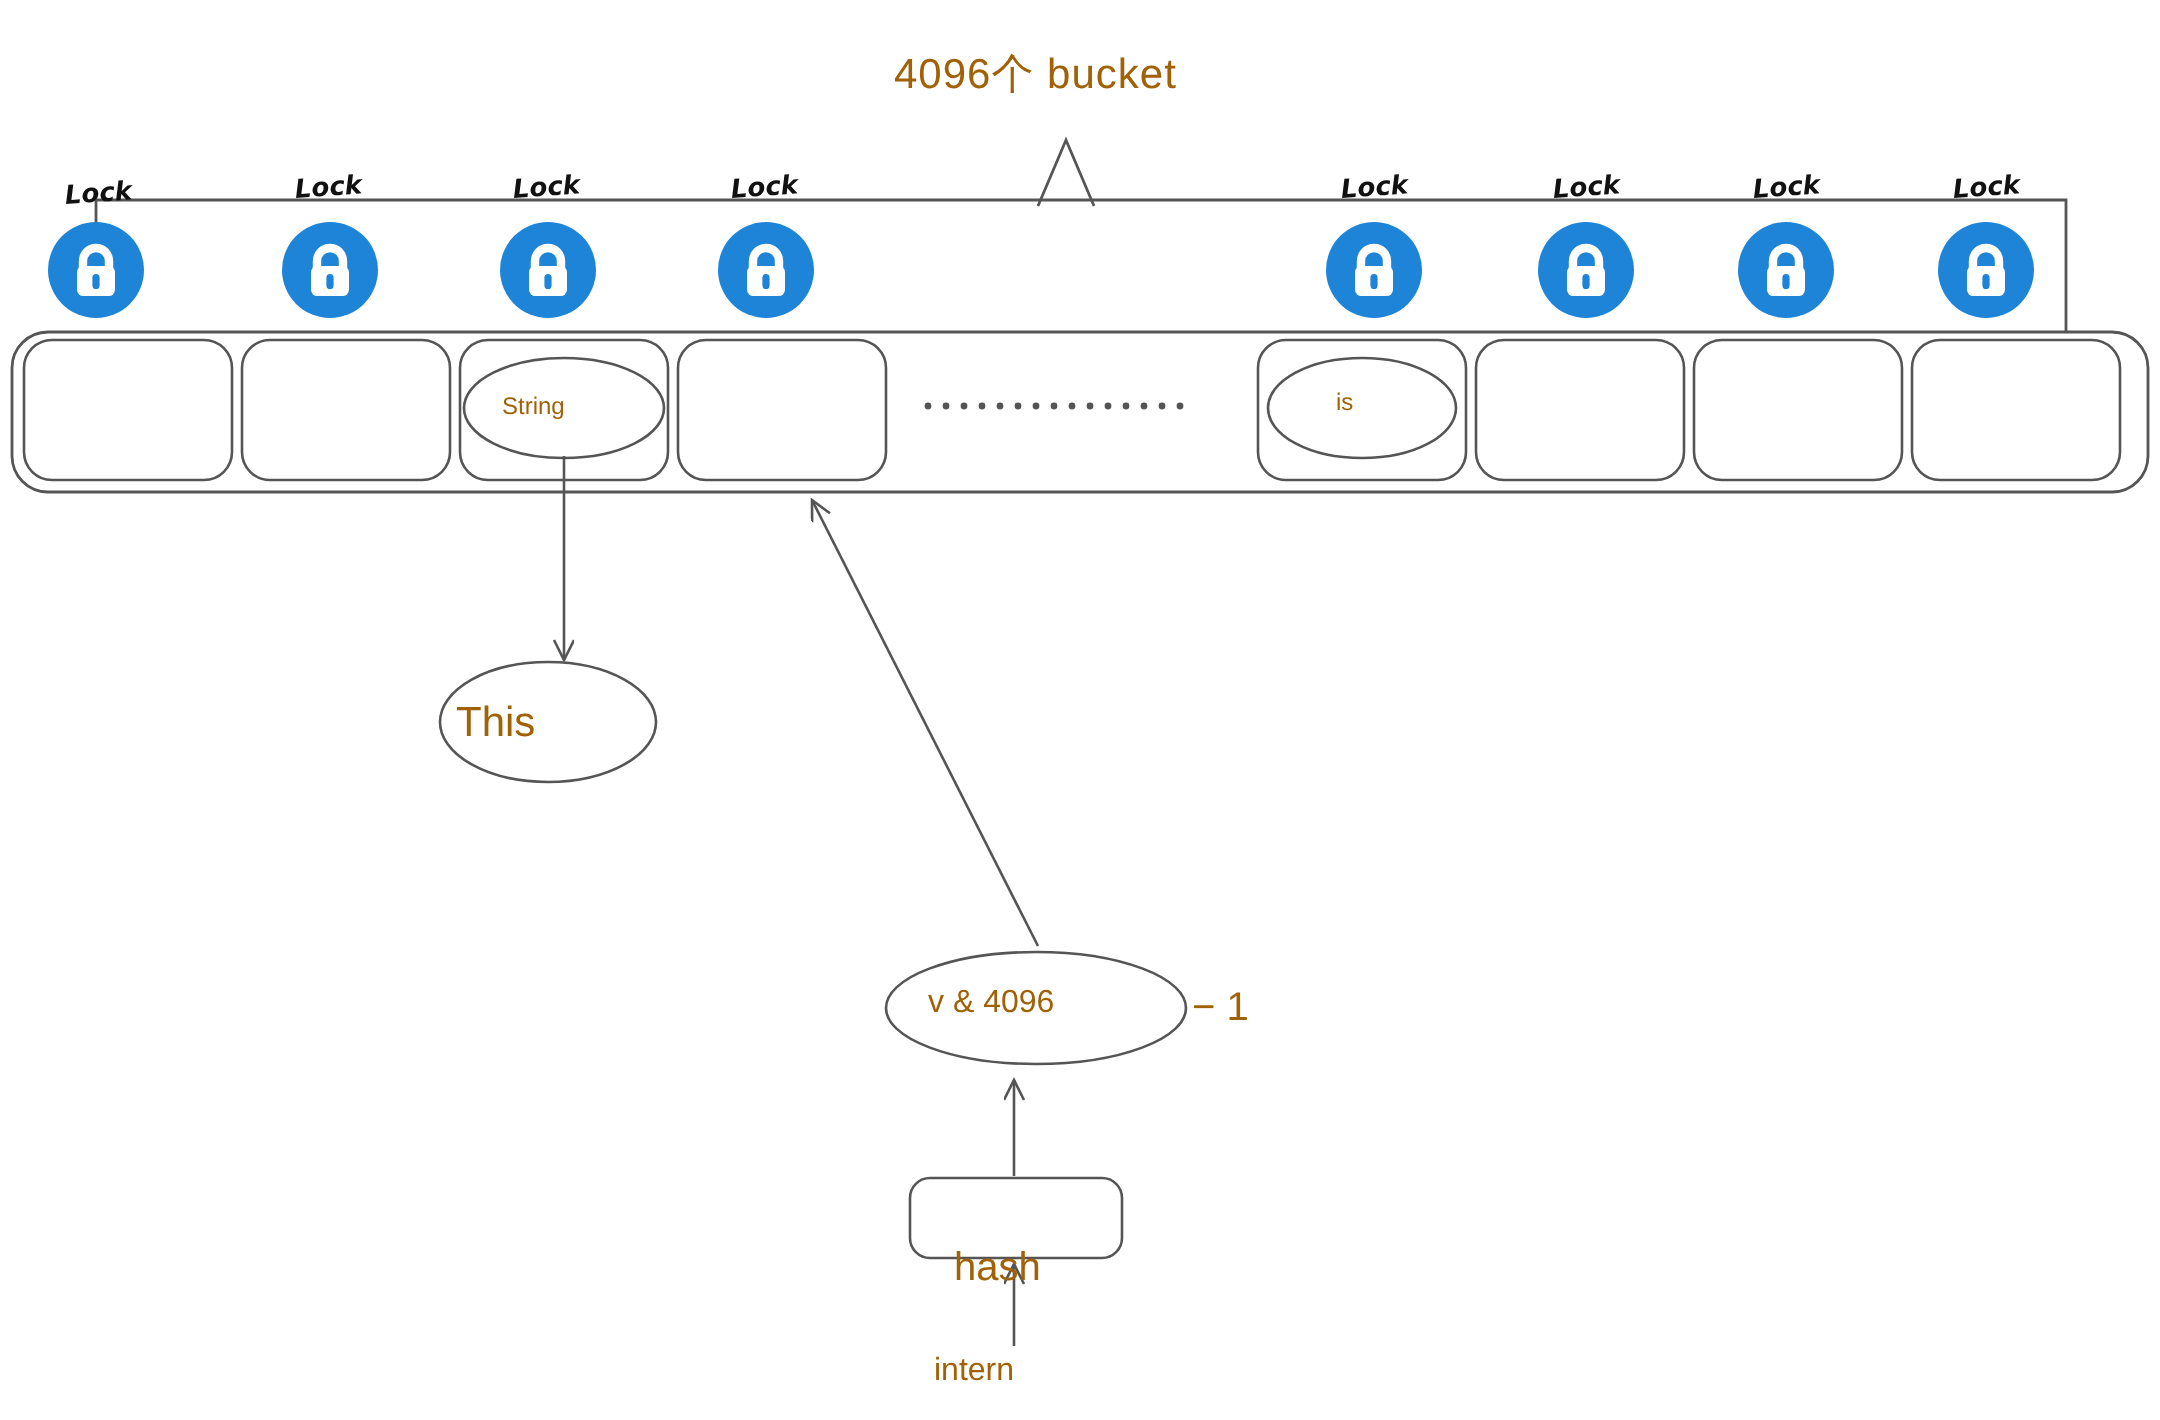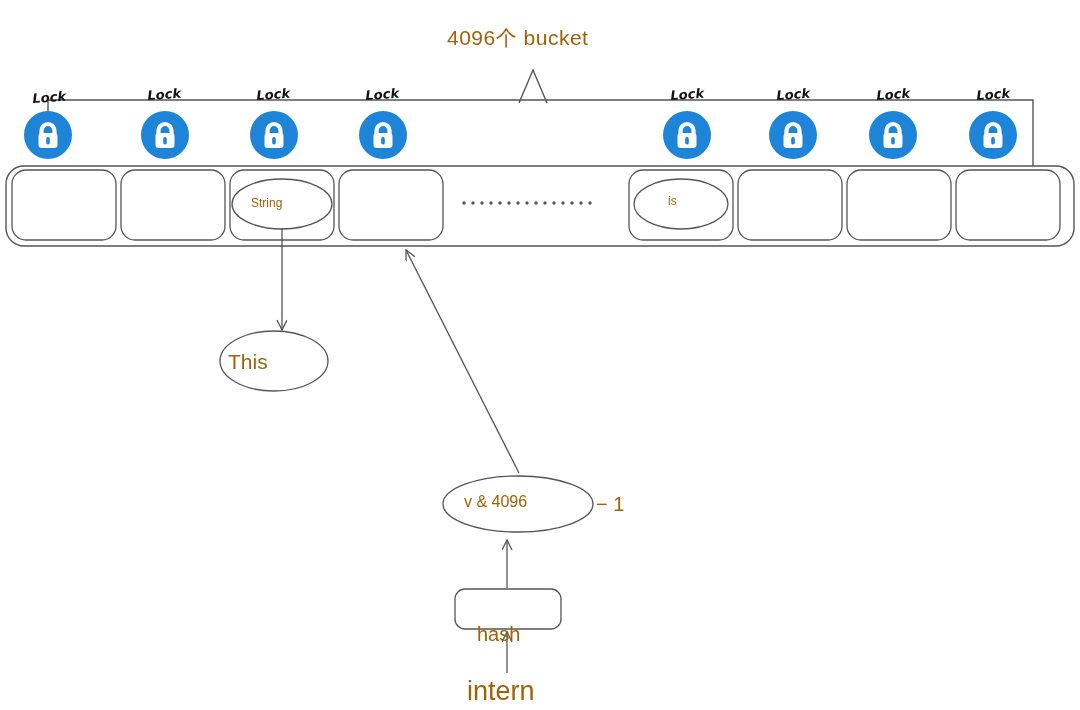--- a/index.html
+++ b/index.html
@@ -195,15 +195,15 @@
 
   <div class="lbl node-lbl" style="left:668px;top:195px;font-size:12px;">is</div>
 
   <div class="lbl node-lbl" style="left:228px;top:351px;font-size:21px;">This</div>
 
   <div class="lbl node-lbl" style="left:464px;top:494px;font-size:16px;">v &amp; 4096</div>
   <div class="lbl node-lbl" style="left:596px;top:494px;font-size:20px;">− 1</div>
 
   <div class="lbl node-lbl" style="left:477px;top:599px;font-size:20px;margin-top:25px;">hash</div>
 
-  <div class="lbl node-lbl" style="left:467px;top:678px;font-size:27px;">intern</div>
+  <div class="lbl node-lbl" style="left:467px;top:678px;font-size:16px;">intern</div>
 
 </div>
 
 </body></html>

